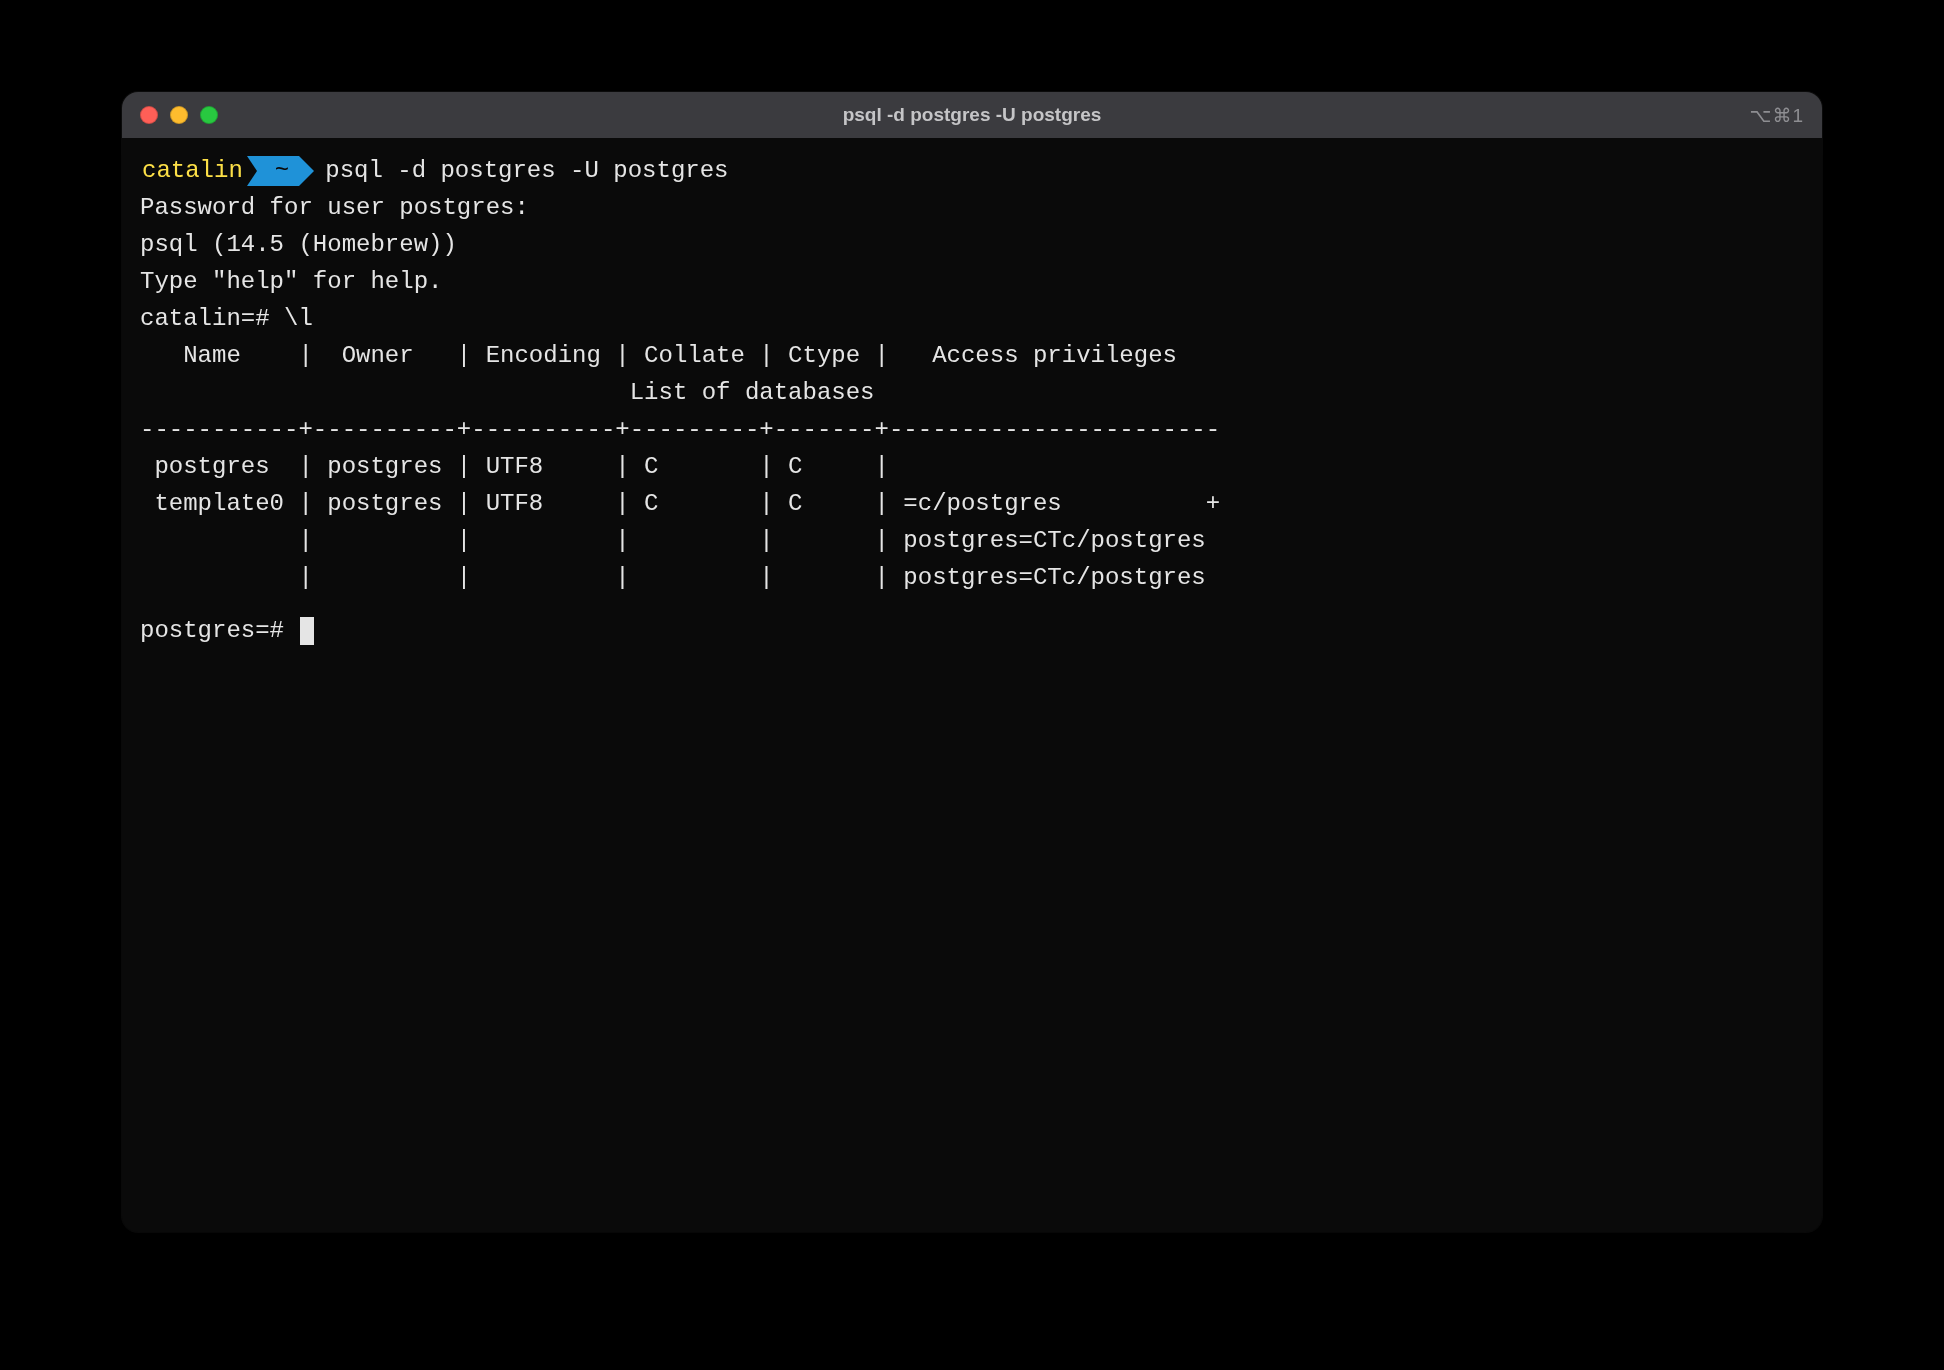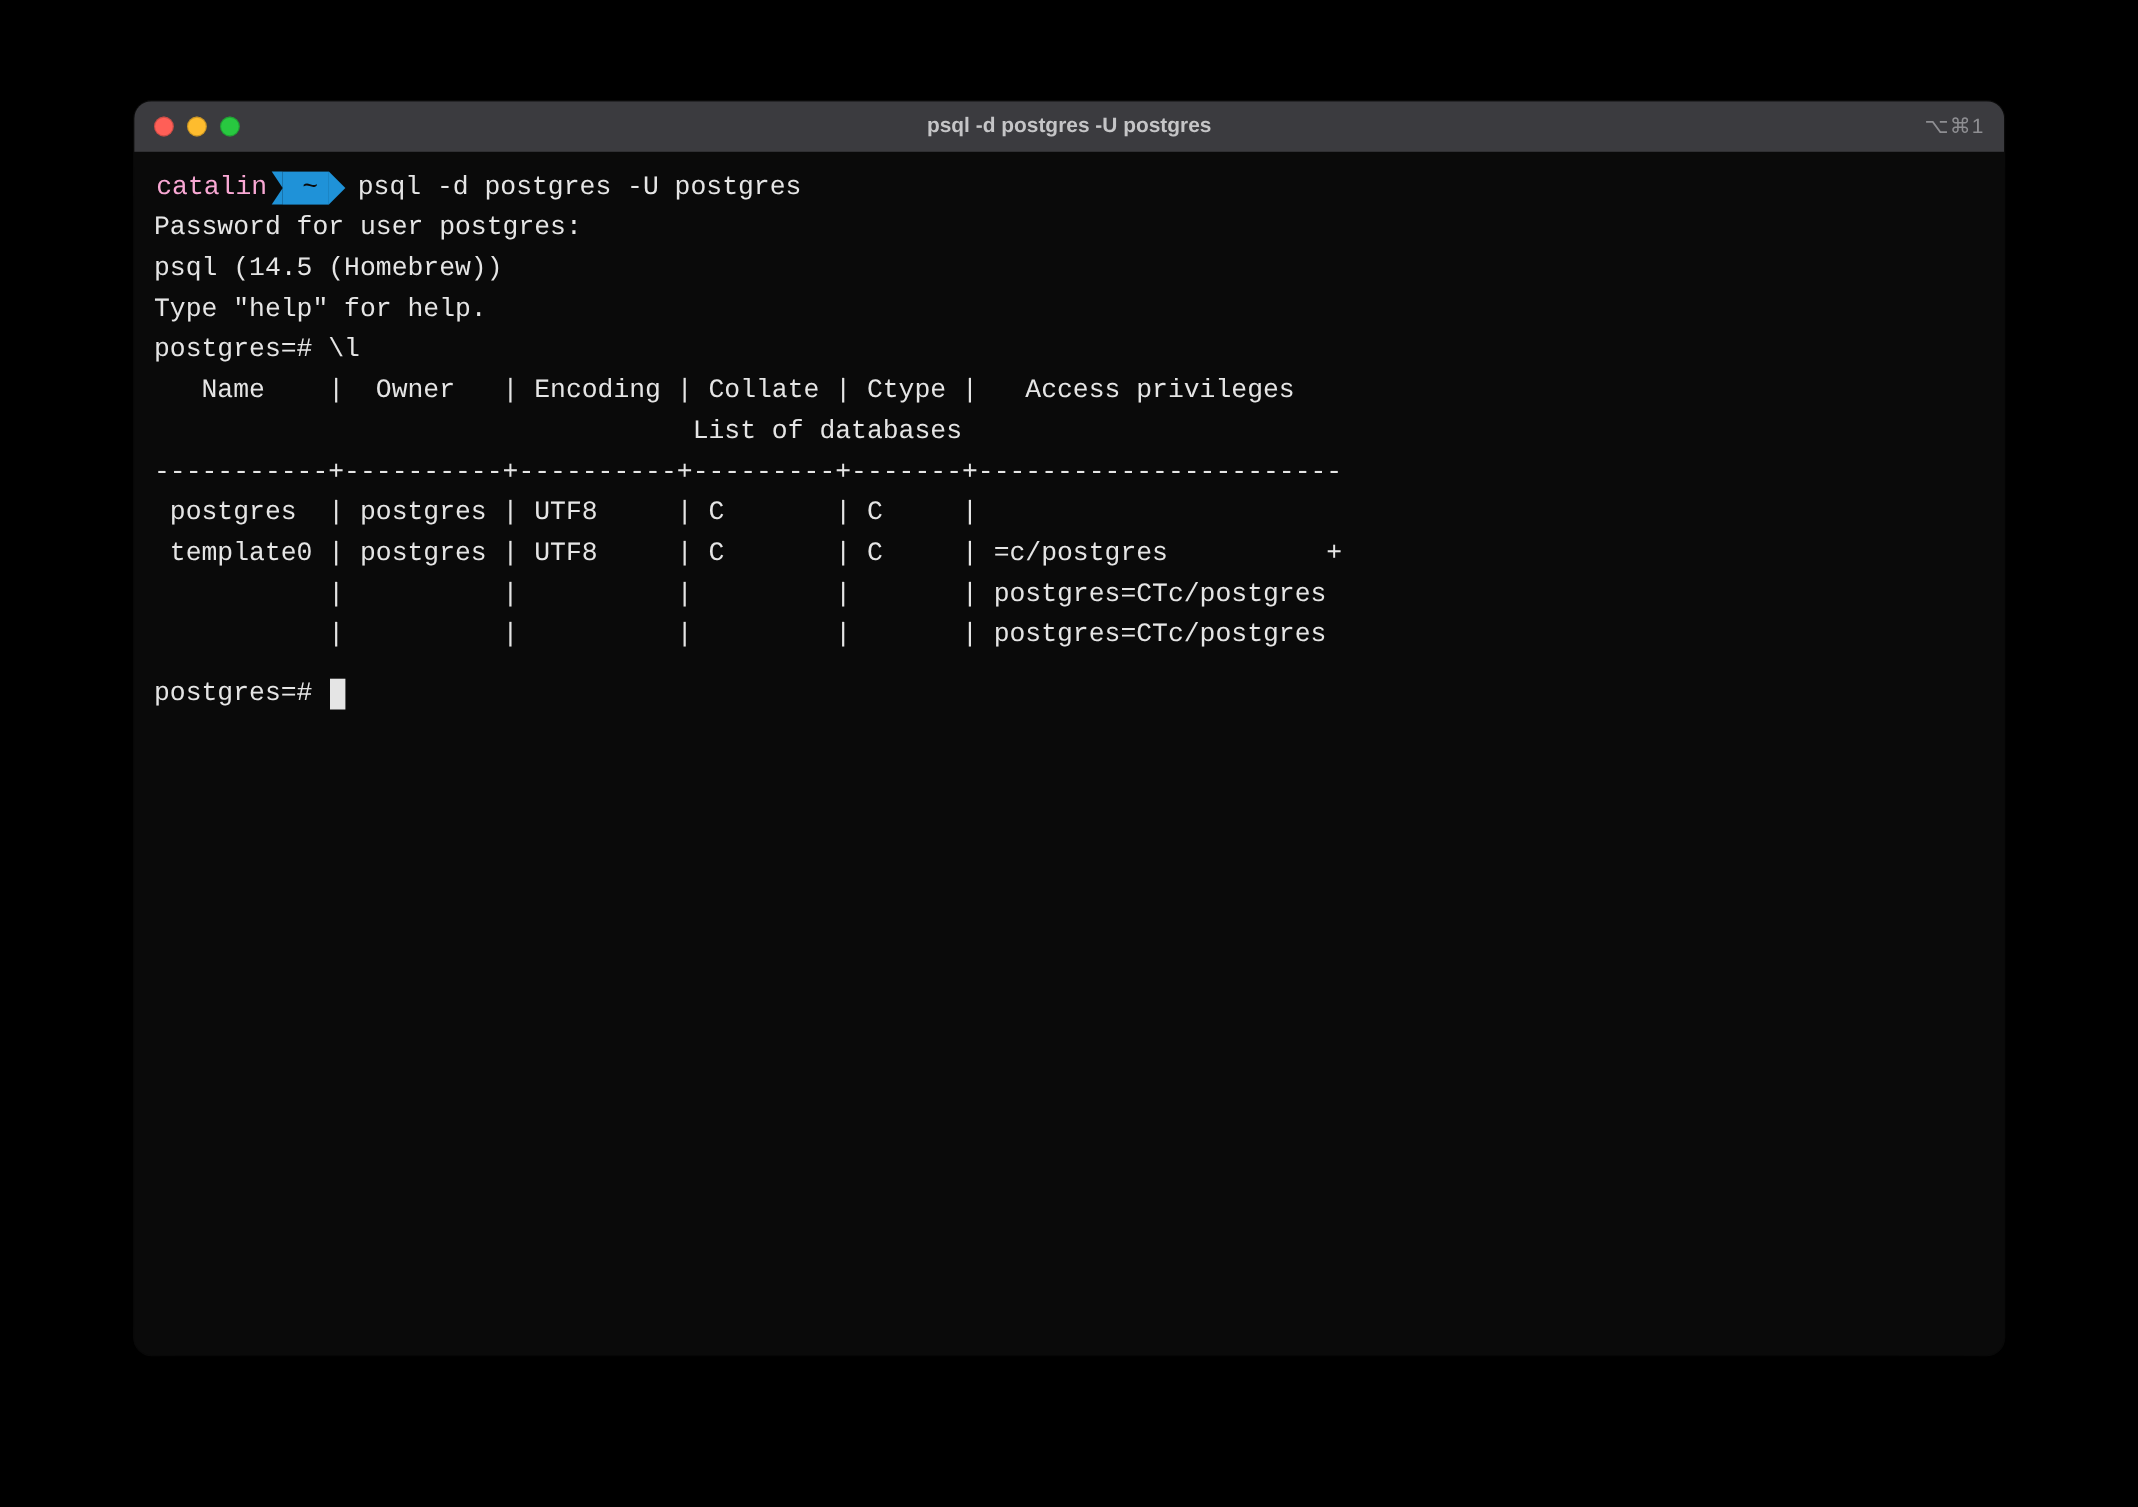--- a/index.html
+++ b/index.html
@@ -66,21 +66,21 @@
     line-height: 37px;
   }
   .line { white-space: pre; }
   .prompt-line {
     display: flex;
     align-items: center;
     height: 37px;
     gap: 0;
   }
   .user-seg {
-    color: #f9a8d4;
+    color: #fde047;
     padding: 0 14px 0 2px;
   }
   .chev {
     position: relative;
     background: #1f92d8;
     color: #0a0a0a;
     height: 30px;
     display: inline-flex;
     align-items: center;
     padding: 0 10px 0 18px;
@@ -141,21 +141,21 @@
       <span class="chev">
           <span>~</span>
         </span>
       <span class="cmd">psql -d postgres -U postgres</span>
     </div>
 
     <div class="line">Password for user postgres:</div>
     <div class="line">psql (14.5 (Homebrew))</div>
     <div class="line">Type "help" for help.</div>
     <div class="line"></div>
-    <div class="line">postgres=# \l</div>
+    <div class="line">catalin=# \l</div>
     <div class="line">   Name    |  Owner   | Encoding | Collate | Ctype |   Access privileges</div>
     <div class="line">                                  List of databases</div>
     <div class="line">-----------+----------+----------+---------+-------+-----------------------</div>
     <div class="line"> postgres  | postgres | UTF8     | C       | C     |</div>
     <div class="line"> template0 | postgres | UTF8     | C       | C     | =c/postgres          +</div>
     <div class="line">           |          |          |         |       | postgres=CTc/postgres</div>
     <div class="line">           |          |          |         |       | postgres=CTc/postgres</div>
     <div class="line"></div>
 
     <div class="prompt2-line">

